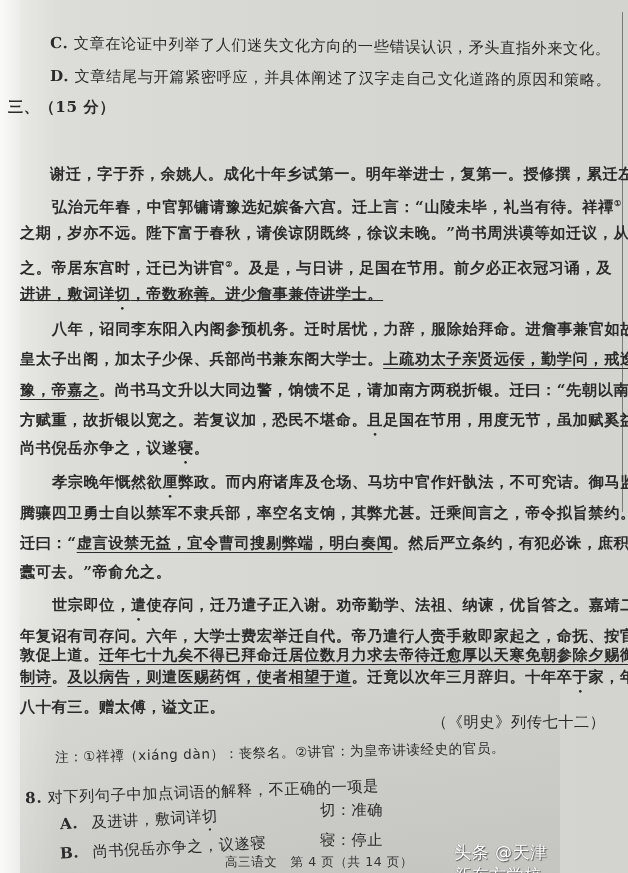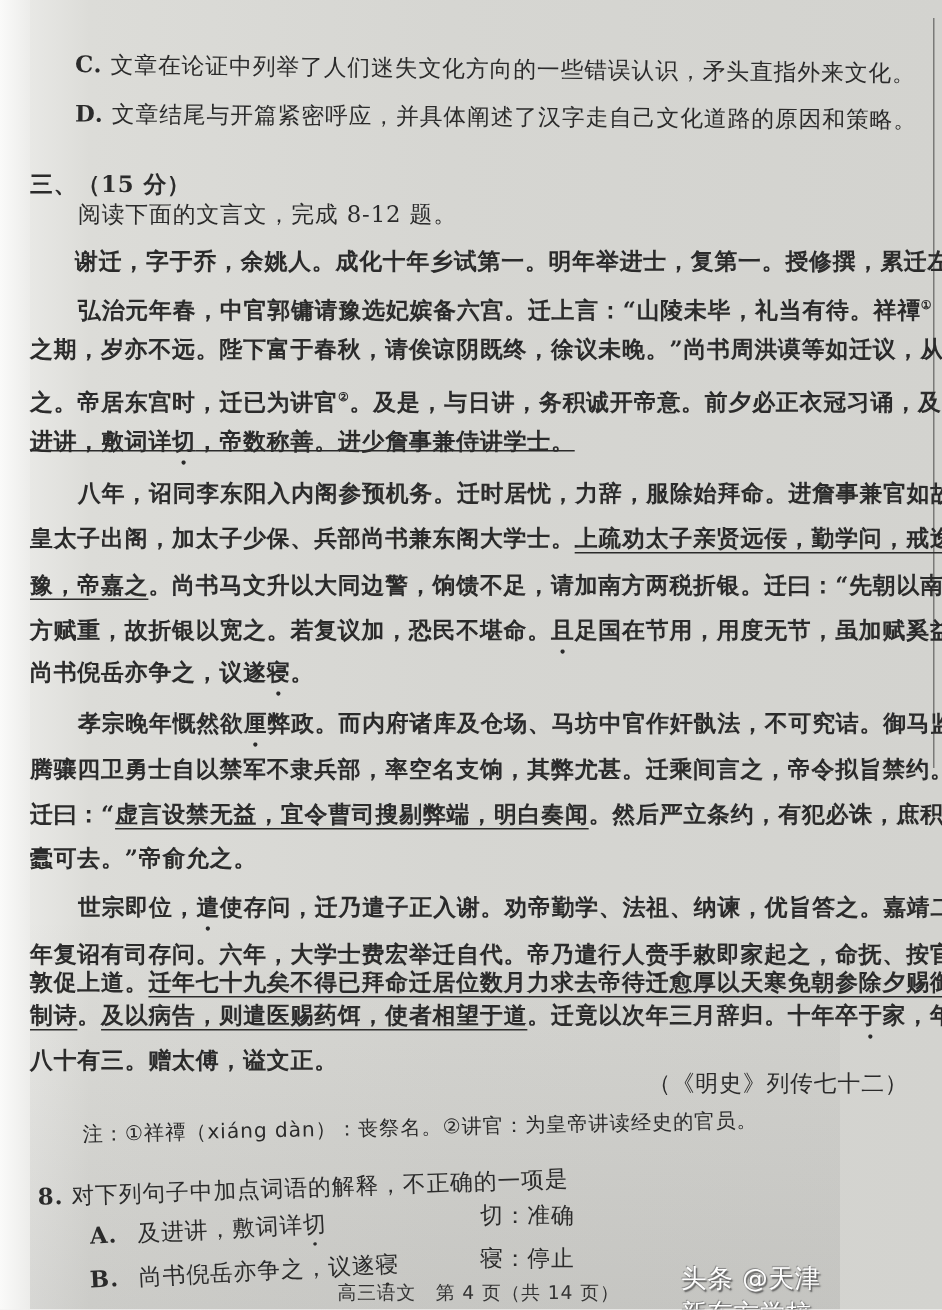--- a/index.html
+++ b/index.html
@@ -45,32 +45,31 @@
 
   <div class="line" style="left:50px; top:36px; transform:rotate(0.6deg);">
     <span class="b">C.</span>
     <span>文章在论证中列举了人们迷失文化方向的一些错误认识，矛头直指外来文化。</span>
   </div>
   <div class="line" style="left:50px; top:68px; transform:rotate(0.4deg);">
     <span class="b">D.</span>
     <span>文章结尾与开篇紧密呼应，并具体阐述了汉字走自己文化道路的原因和策略。</span>
   </div>
 
-  <div class="line b" style="left:20px; top:97px;margin-top:16px;">
+  <div class="line b" style="left:8px; top:97px;">
     <span>三、</span><span>（15 分）</span>
   </div>
-  <div class="line" style="left:52px; top:133px;">阅读下面的文言文，完成 8-12 题。</div>
 
   <div class="line b" style="left:50px; top:164px;">谢迁，字于乔，余姚人。成化十年乡试第一。明年举进士，复第一。授修撰，累迁左庶子。</div>
   <div class="line b" style="left:52px; top:193px;">
     <span>弘治元年春，中官郭镛请豫选妃嫔备六宫。迁上言：“山陵未毕，礼当有待。祥禫</span><sup style="font-size:8px">①</sup>
   </div>
   <div class="line b" style="left:20px; top:223px;text-align:center;">之期，岁亦不远。陛下富于春秋，请俟谅阴既终，徐议未晚。”尚书周洪谟等如迁议，从</div>
   <div class="line b" style="left:20px; top:254px;">
-    <span>之。帝居东宫时，迁已为讲官</span><sup style="font-size:8px">②</sup><span>。及是，与日讲，务积诚开帝意。前夕必正衣冠习诵，及</span>
+    <span>之。帝居东宫时，迁已为讲官</span><sup style="font-size:8px">②</sup><span>。及是，与日讲，足国在节用。前夕必正衣冠习诵，及</span>
   </div>
   <div class="line b" style="left:20px; top:284px;text-decoration:underline;">
     <span>进讲，敷词详</span><span class="dot">切</span><span>，帝数称善。进少詹事兼侍讲学士。</span>
   </div>
 
   <div class="line b" style="left:52px; top:319px;">八年，诏同李东阳入内阁参预机务。迁时居忧，力辞，服除始拜命。进詹事兼官如故。</div>
   <div class="line b" style="left:20px; top:349px;">
     <span>皇太子出阁，加太子少保、兵部尚书兼东阁大学士。</span><span class="u">上疏劝太子亲贤远佞，勤学问，戒逸</span>
   </div>
   <div class="line b" style="left:20px; top:380px;">

